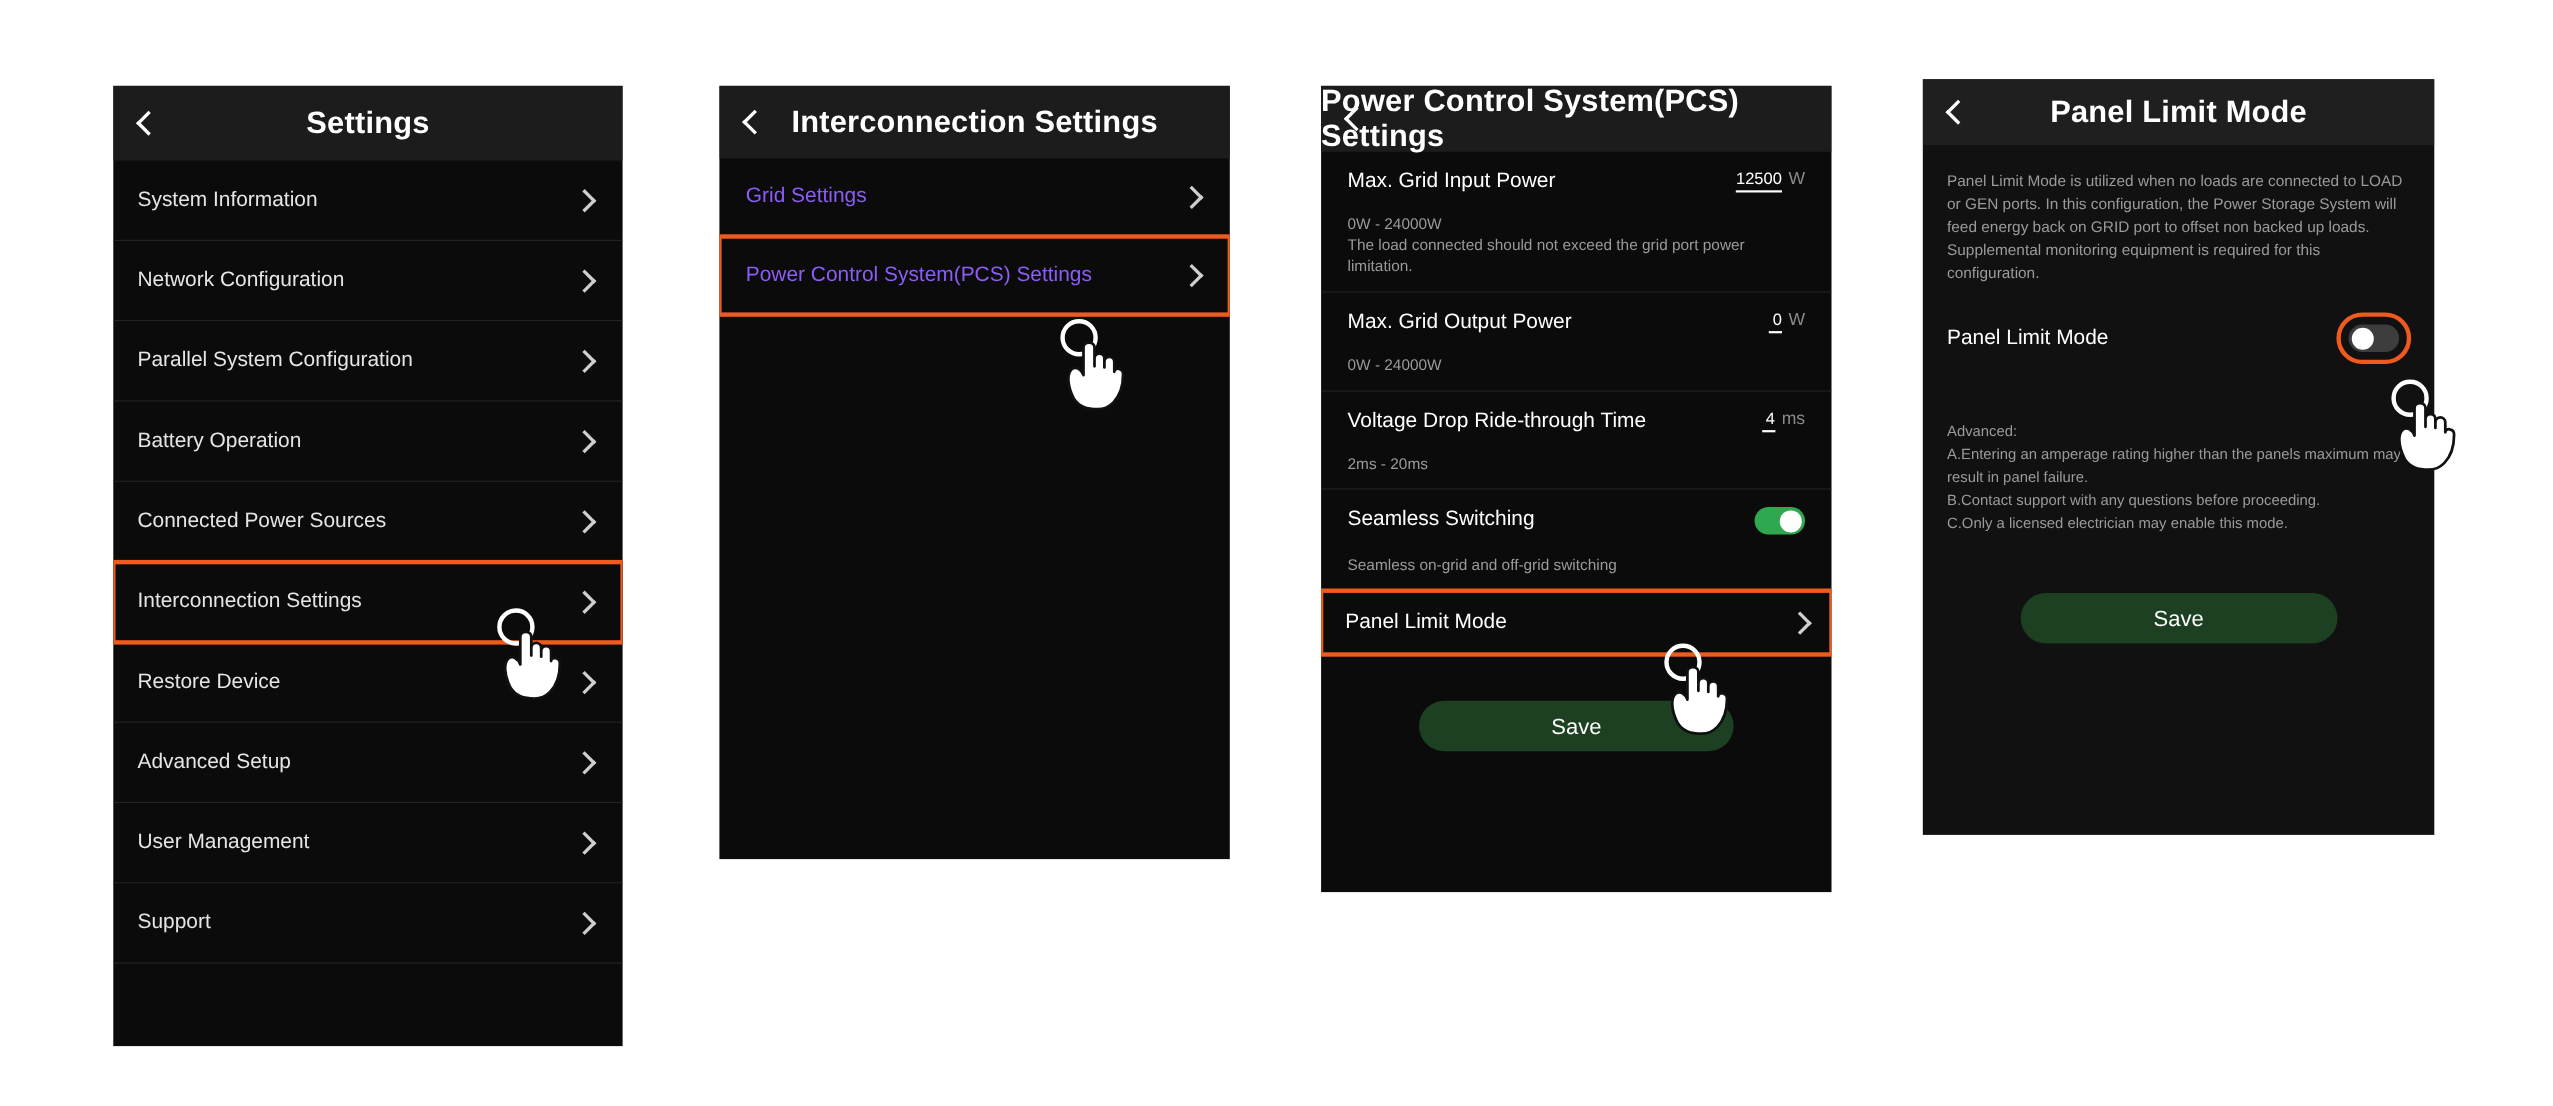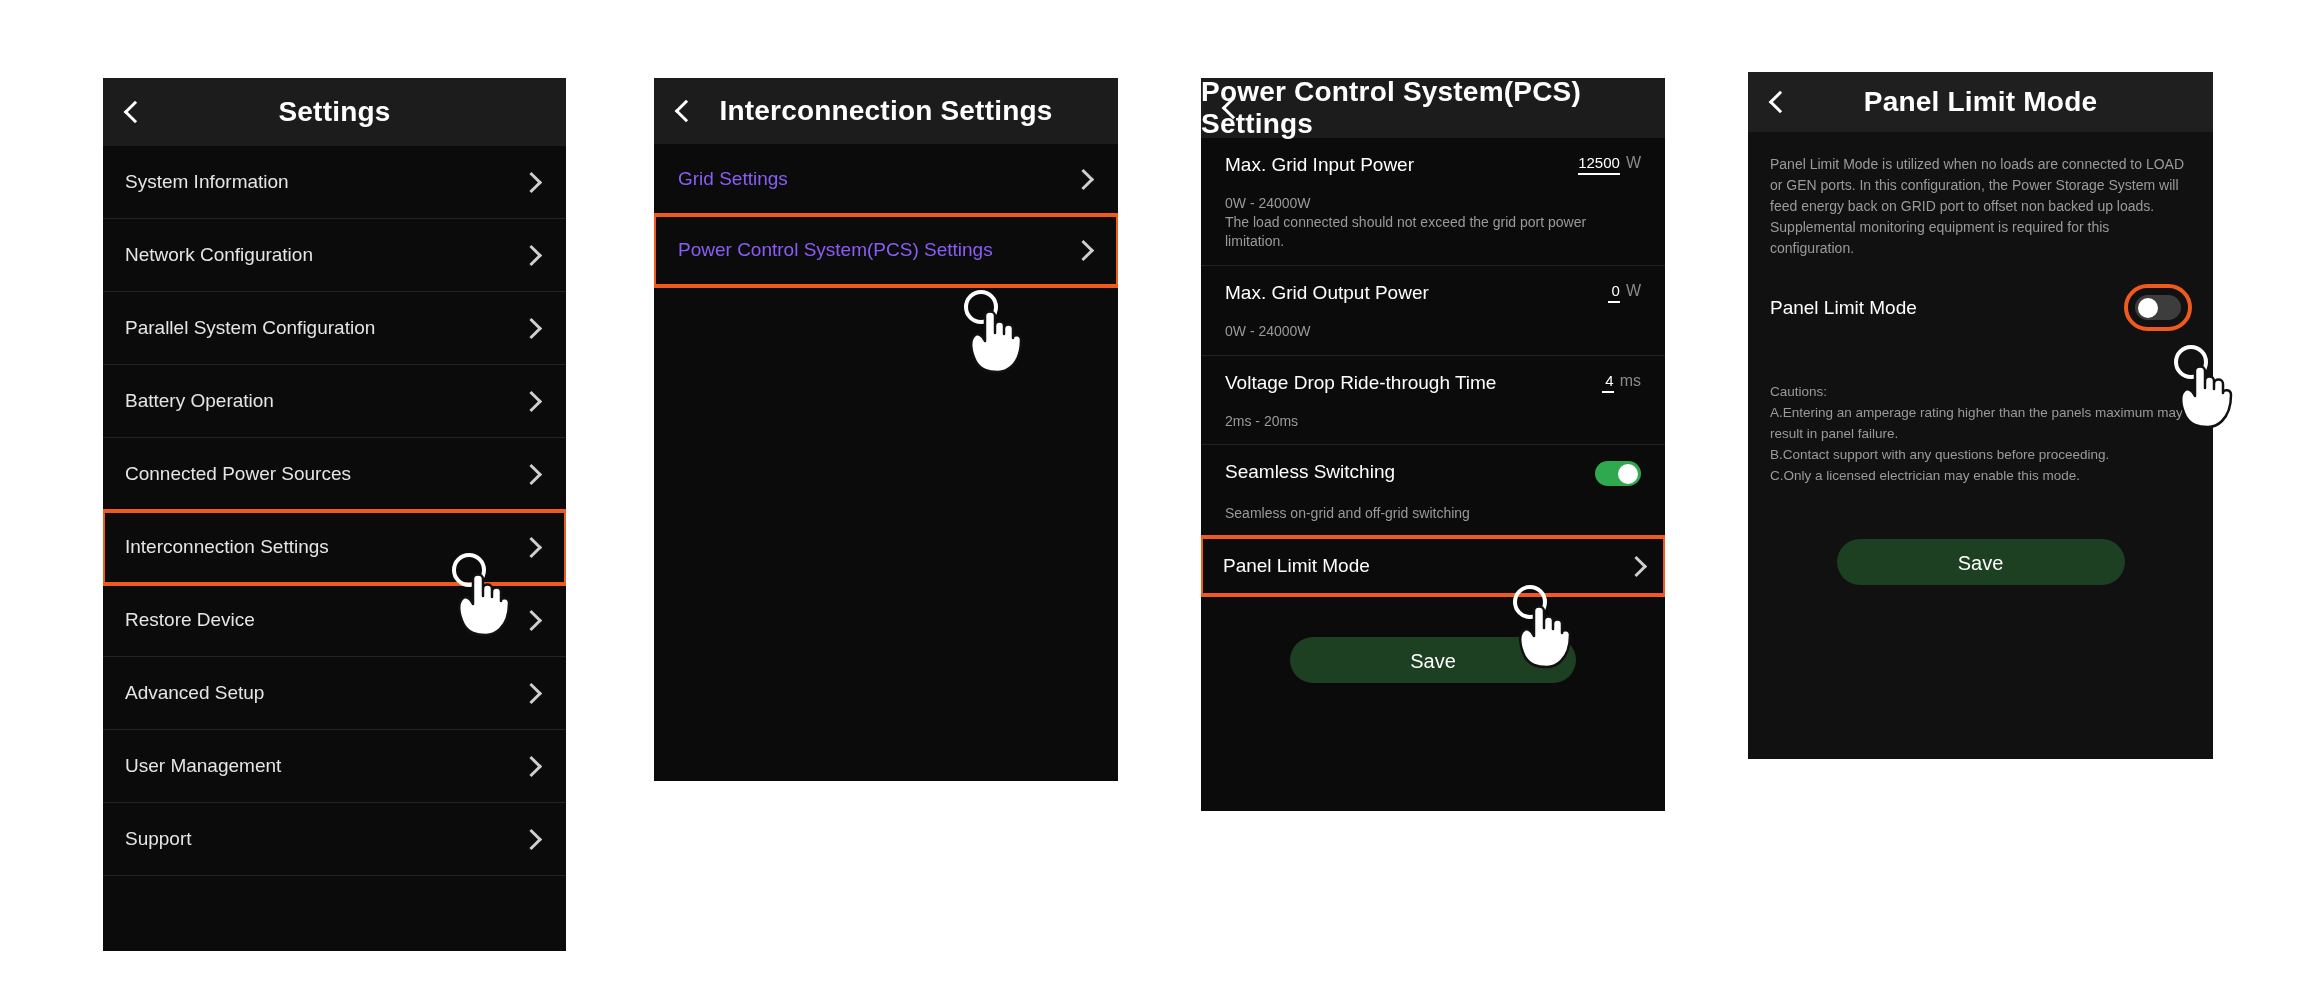--- a/index.html
+++ b/index.html
@@ -451,21 +451,21 @@
     <div class="plm-desc">Panel Limit Mode is utilized when no loads are connected to LOAD or GEN ports. In this configuration, the Power Storage System will feed energy back on GRID port to offset non backed up loads. Supplemental monitoring  equipment is required for this configuration.</div>
 
     <div class="plm-toggle-row">
       <span class="name">Panel Limit Mode</span>
       <span class="toggle off highlight">
         <span class="knob"></span>
       </span>
     </div>
 
     <div class="plm-cautions">
-      <div>Cautions:</div>
+      <div>Advanced:</div>
       <div>A.Entering an amperage rating higher than the panels maximum may result in panel failure.</div>
       <div>B.Contact support with any questions before proceeding.</div>
       <div>C.Only a licensed electrician may enable this mode.</div>
     </div>
 
     <button class="save-btn">Save</button>
   </div>
 
   <div class="tap" style="left:2166px; top:345px;">
     <div class="ring"></div>

